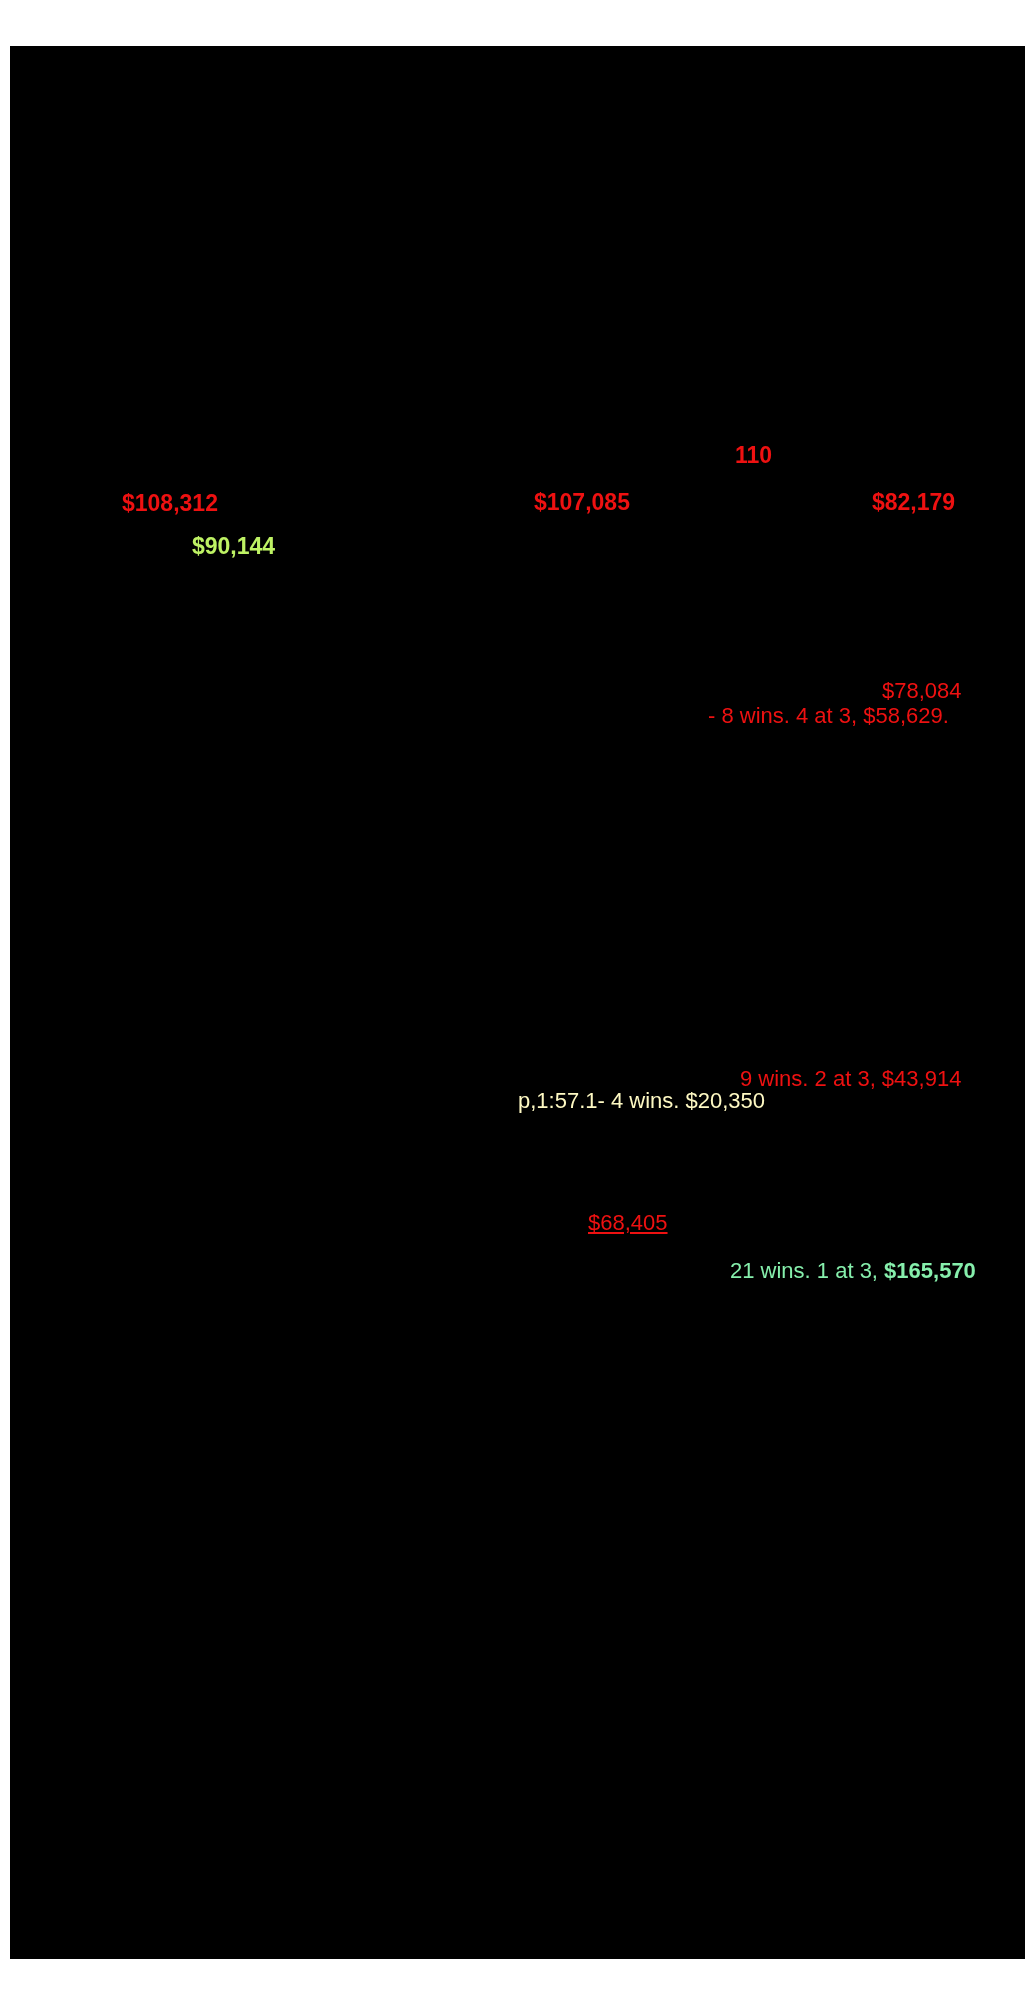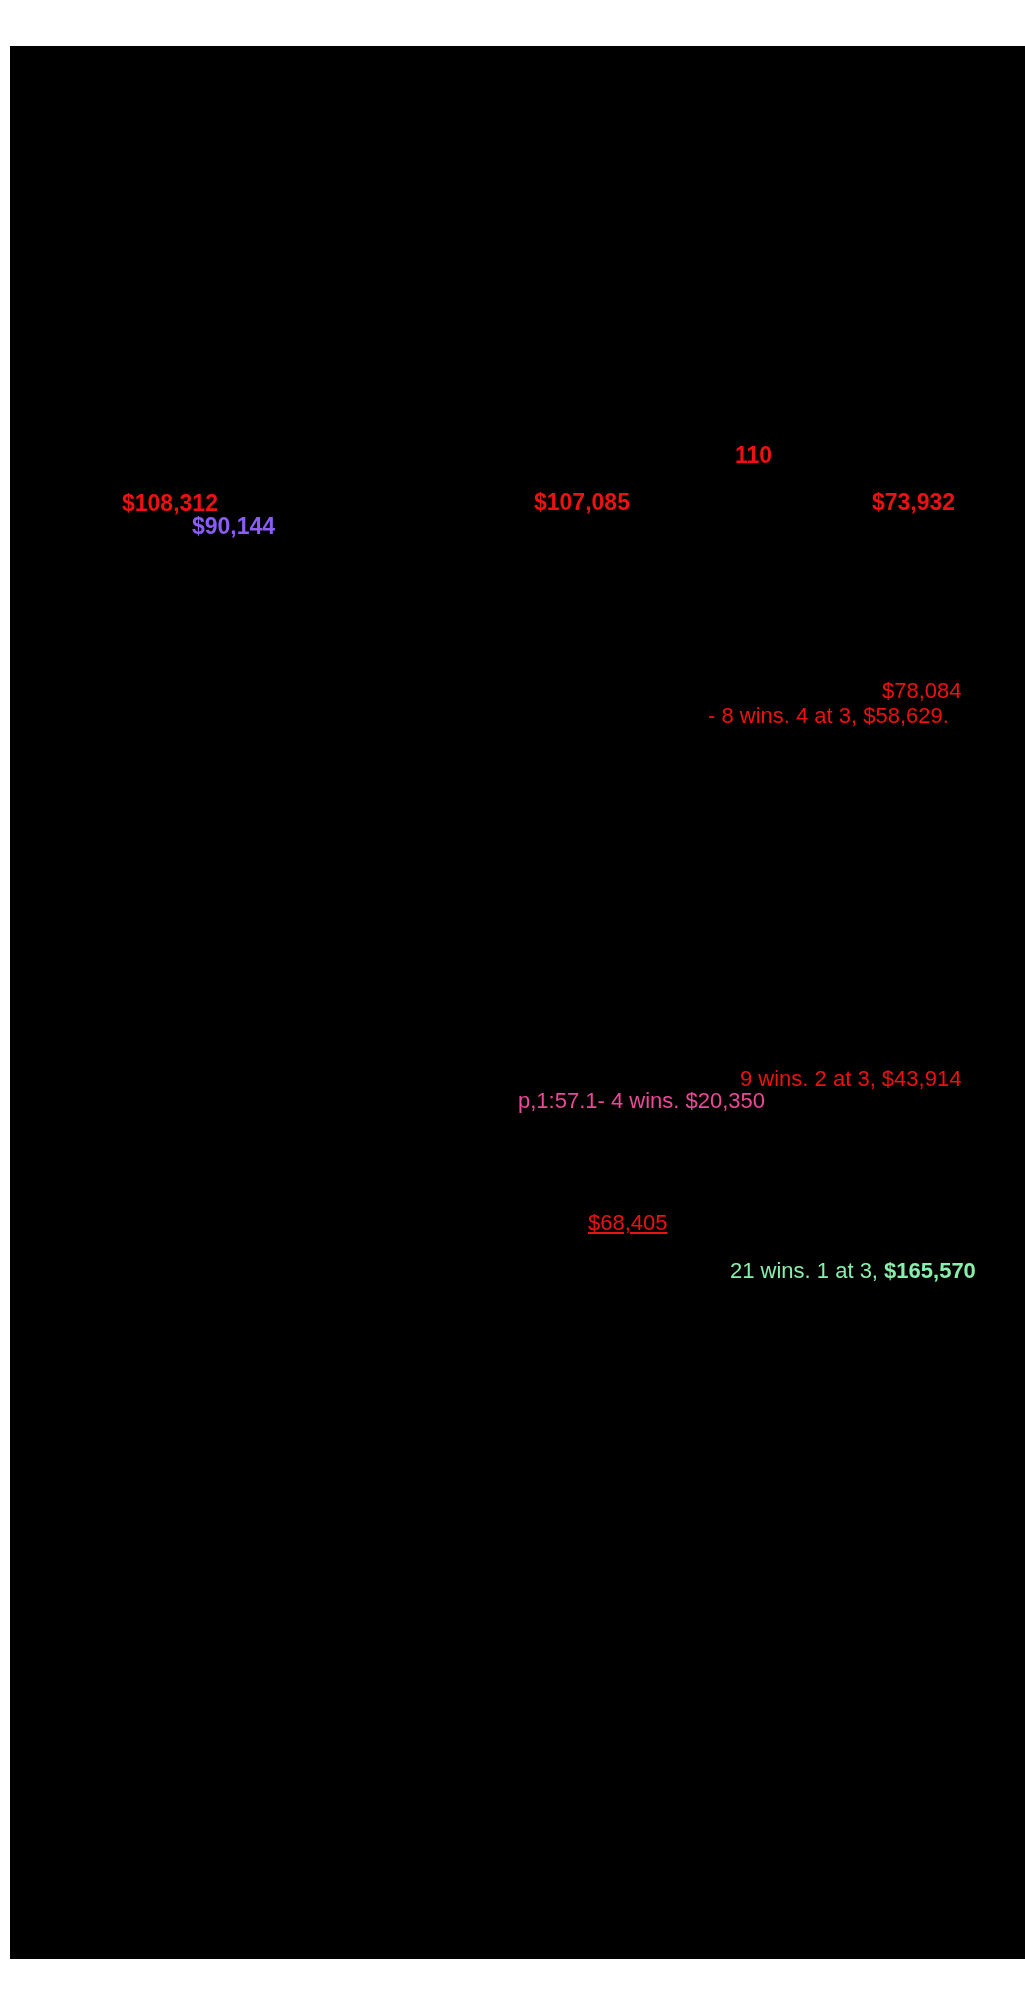--- a/index.html
+++ b/index.html
@@ -56,30 +56,30 @@
 
 <div class="page">
   <div class="scan" style="background: rgb(0, 0, 0);">
 
     <span class="ann big bold ann-rating" style="color: rgb(238, 17, 17);">110</span>
 
     <span class="ann big bold ann-earn-a" style="color: rgb(238, 17, 17);">$108,312</span>
 
     <span class="ann big bold ann-earn-b" style="color: rgb(238, 17, 17);">$107,085</span>
 
-    <span class="ann big bold ann-earn-c" style="color: rgb(238, 17, 17);">$73,932</span>
+    <span class="ann big bold ann-earn-c" style="color: rgb(238, 17, 17);">$82,179</span>
 
-    <span class="ann big bold ann-earn-d" style="color: #8b5cf6;">$90,144</span>
+    <span class="ann big bold ann-earn-d" style="color: #bef264; margin-top: 20px;">$90,144</span>
 
     <span class="ann ann-earn-e" style="color: rgb(238, 17, 17);">$78,084</span>
 
     <span class="ann ann-record-a" style="color: rgb(238, 17, 17); text-align: right;">- 8 wins. 4 at 3, $58,629.</span>
 
     <span class="ann ann-record-b" style="color: rgb(238, 17, 17);">9 wins. 2 at 3, $43,914</span>
 
-    <span class="ann ann-record-c" style="color: #ec4899;">p,1:57.1- 4 wins. $20,350</span>
+    <span class="ann ann-record-c" style="color: #fef9c3;">p,1:57.1- 4 wins. $20,350</span>
 
     <span class="ann ann-earn-f" style="color: rgb(238, 17, 17);">$68,405</span>
 
     <span class="ann ann-record-d" style="color: #86efac;"><span>21 wins. 1 at 3, </span><span class="bold">$165,570</span></span>
 
   </div>
 </div>
 
 </body></html>

